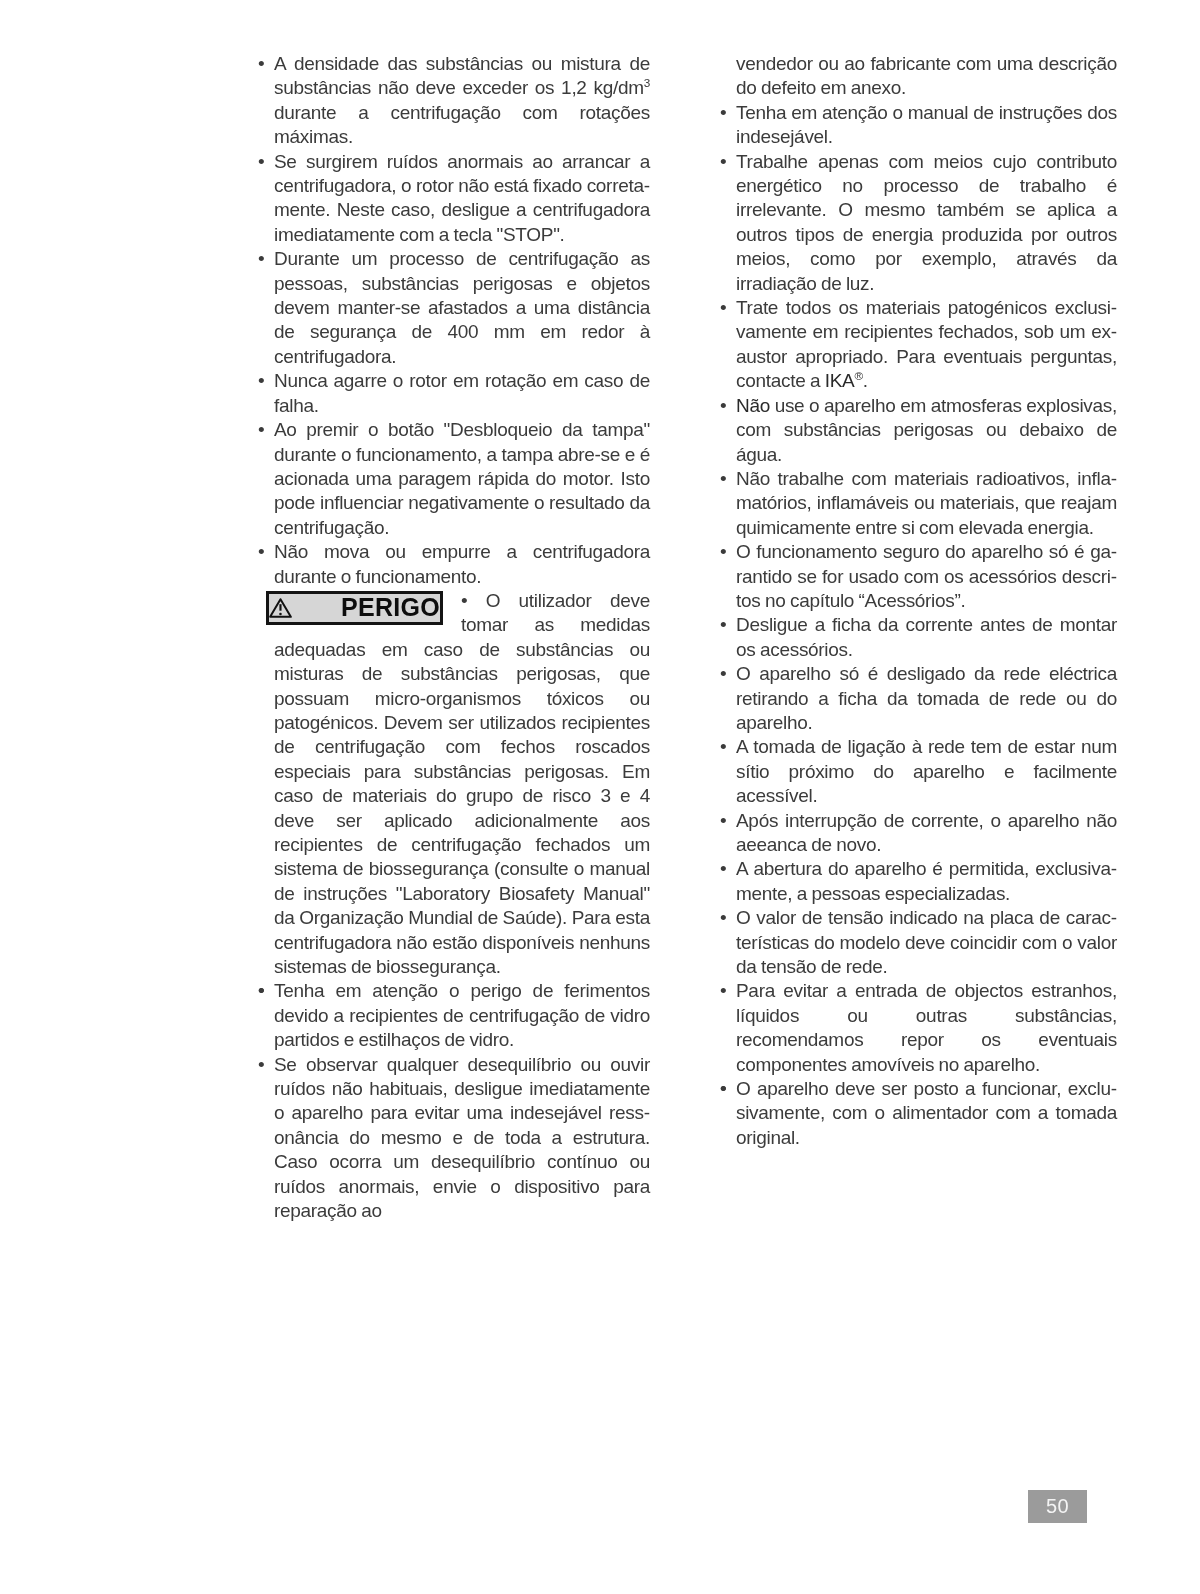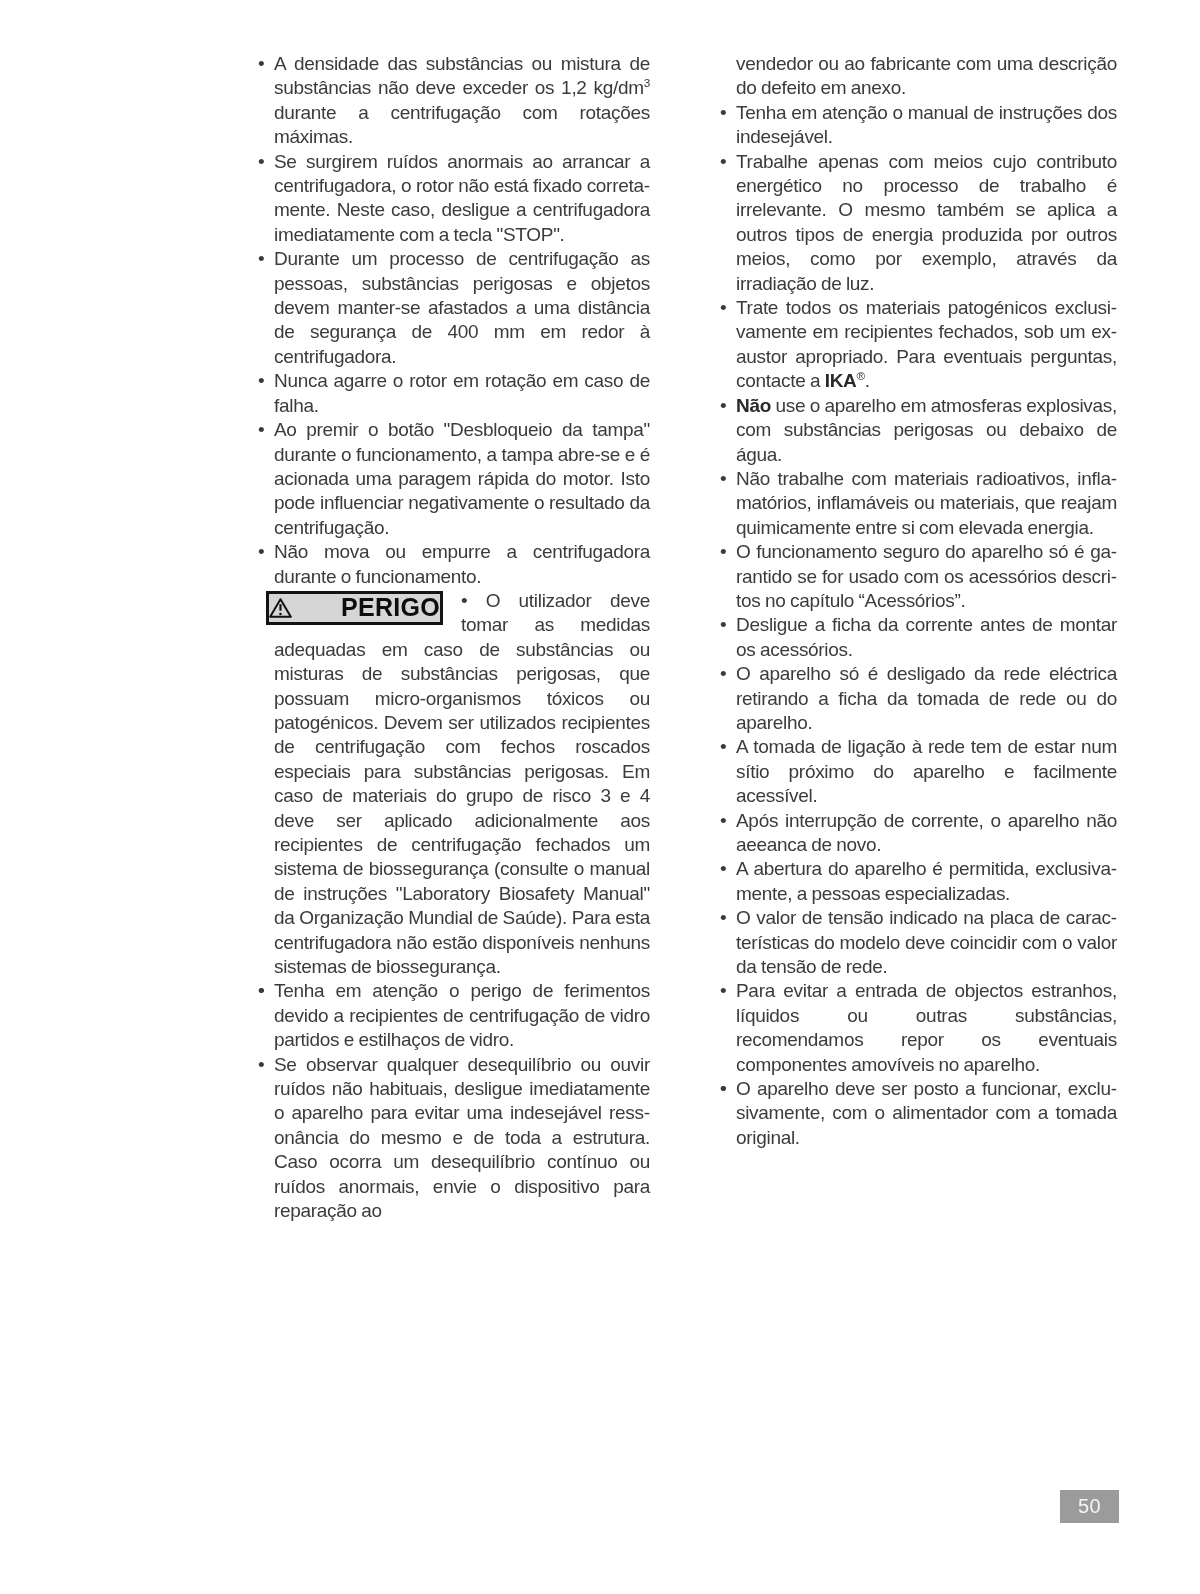--- a/index.html
+++ b/index.html
@@ -20,33 +20,33 @@
   p{margin:0;}
   .item{position:relative;padding-left:16px;}
   .item .b{position:absolute;left:0;top:0;}
   .cont{padding-left:16px;}
   .heading{
     padding-left:16px;margin-top:45px;
     font-style:italic;text-decoration:underline;
     text-align:left;
   }
   sup{font-size:0.62em;vertical-align:super;line-height:0;}
-  b{font-weight:bold;color:#2a2a2a;}
+  b{font-weight:normal;color:#2a2a2a;}
   .dangerbox{
     float:left;width:171px;height:28px;
     background:#d6d6d6;border:3px solid #141414;
     margin:2px 18px 7px -8px;
     display:flex;align-items:center;justify-content:center;gap:9px;
   }
   .dlabel{
     font-weight:bold;color:#0d0d0d;font-size:25px;line-height:1;
     letter-spacing:0.3px;font-style:normal;margin-left:40px;
   }
   .page-badge{
-    position:absolute;left:1060px;top:1490px;width:59px;height:33px;
+    position:absolute;left:1028px;top:1490px;width:59px;height:33px;
     background:#9b9b9b;color:#f4f4f4;
     display:flex;align-items:center;justify-content:center;
     font-size:20px;letter-spacing:0.5px;
   }
 </style>
 </head>
 <body>
 
 <div>
   <div class="col" id="col-left">

